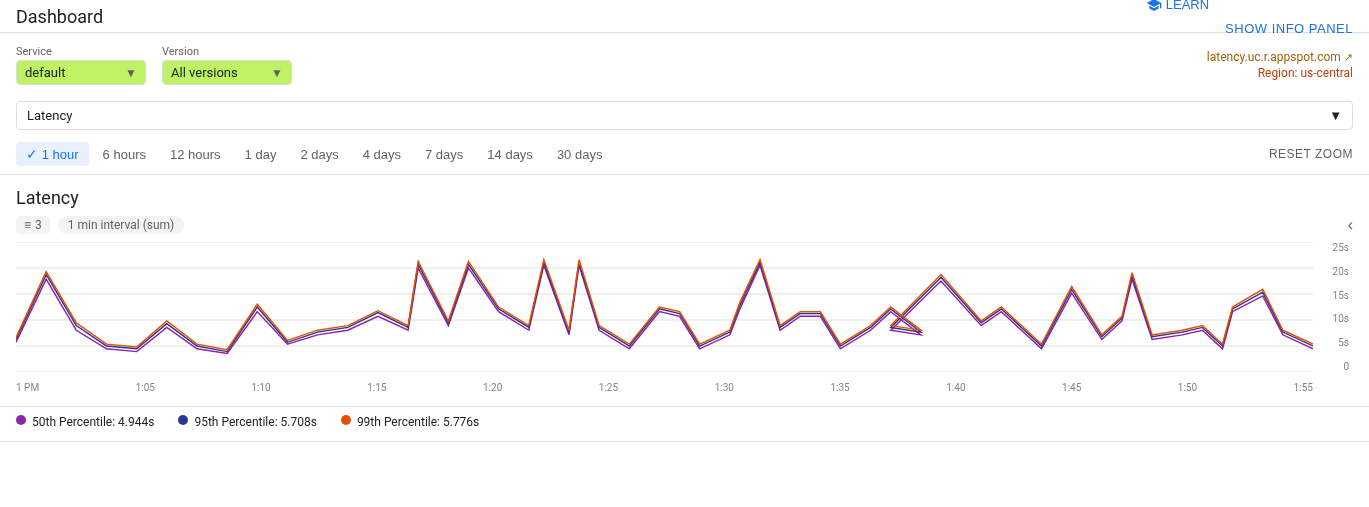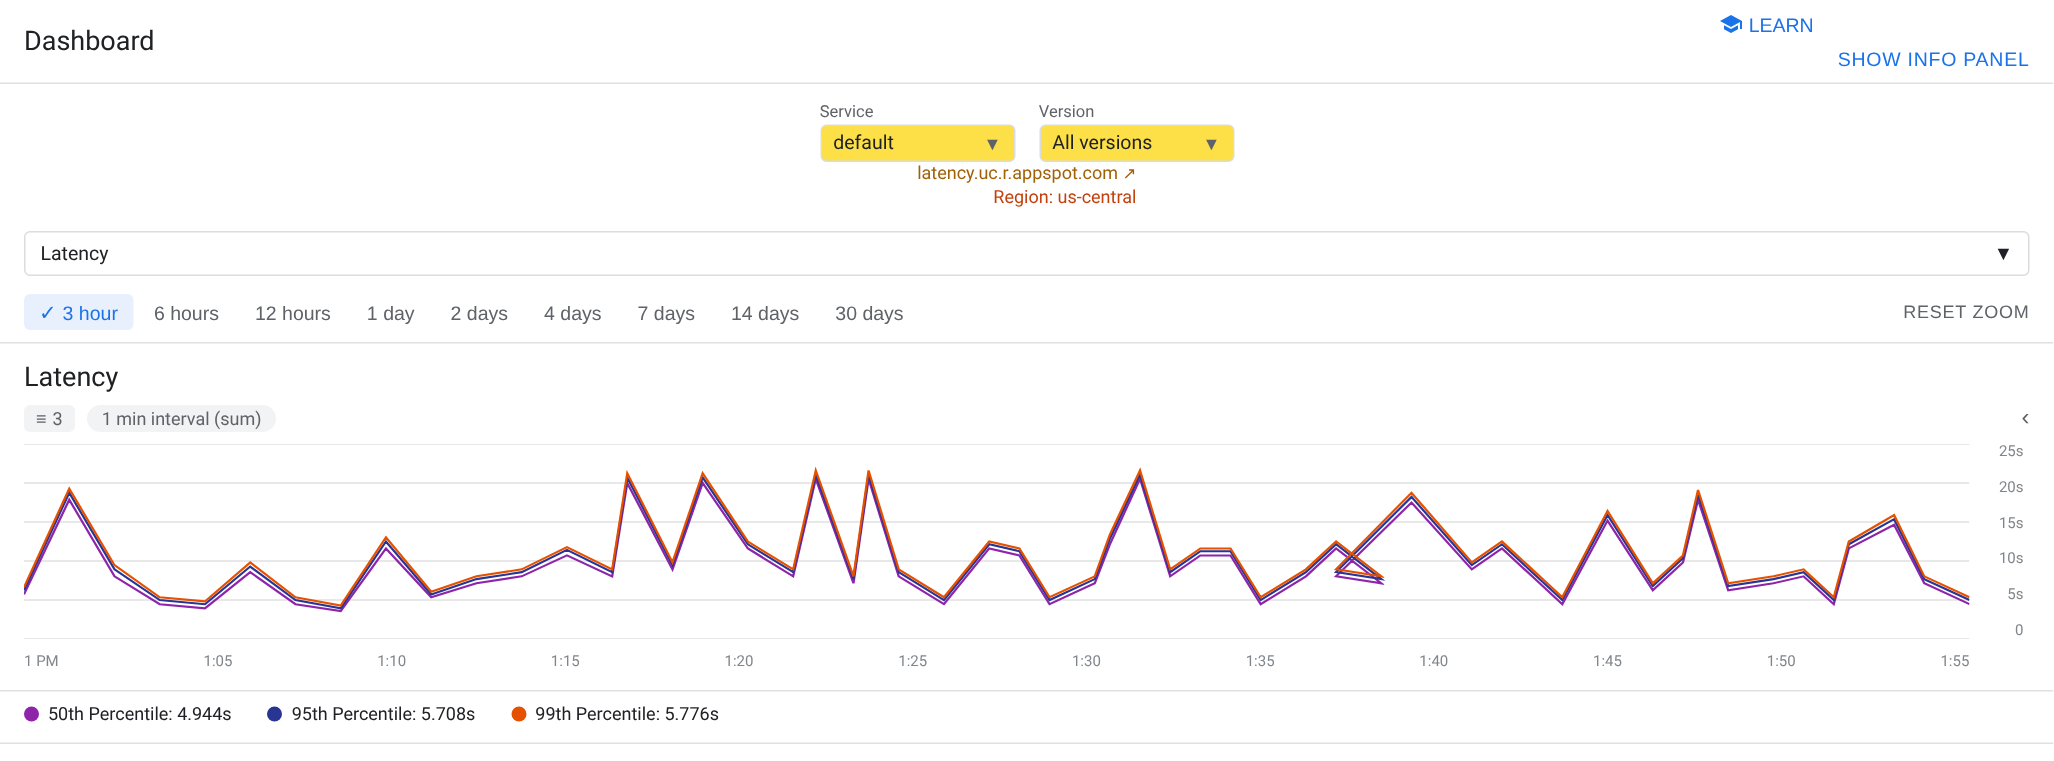--- a/index.html
+++ b/index.html
@@ -4,21 +4,21 @@
   <style>
     * { box-sizing: border-box; margin: 0; padding: 0; }
     body { font-family: 'Google Sans', Roboto, Arial, sans-serif; font-size: 13px; background: #fff; color: #202124; }
 
     .header {
       display: flex;
       align-items: center;
       justify-content: space-between;
       padding: 8px 16px;
       border-bottom: 1px solid #e0e0e0;
-      height: 56px;
+      height: 33px;
     }
     .header-title {
       font-size: 18px;
       font-weight: 400;
       color: #202124;
     }
     .header-actions {
       display: flex;
       align-items: flex-start;
       gap: 16px;
@@ -44,21 +44,20 @@
       border: none;
       letter-spacing: 0.5px;
       margin-top: 24px;
     }
 
     .controls-row {
       display: flex;
       align-items: center;
       justify-content: space-between;
       padding: 12px 16px 8px;
-      flex-direction: column;
     }
     .controls-left {
       display: flex;
       gap: 16px;
     }
     .dropdown-group label {
       display: block;
       font-size: 11px;
       color: #5f6368;
       margin-bottom: 2px;
@@ -67,21 +66,21 @@
       display: flex;
       align-items: center;
       border: 1px solid #dadce0;
       border-radius: 4px;
       padding: 4px 8px;
       cursor: pointer;
       min-width: 130px;
       justify-content: space-between;
       font-size: 13px;
       color: #202124;
-      background: #fde047;
+      background: #bef264;
     }
     .dropdown-select .arrow {
       color: #5f6368;
       font-size: 12px;
       margin-left: 8px;
     }
 
     .controls-right {
       font-size: 12px;
       text-align: right;
@@ -252,21 +251,21 @@
     .legend-row {
       display: flex;
       align-items: center;
       gap: 24px;
       padding: 8px 16px 12px;
       border-top: 1px solid #e0e0e0;
       margin-top: 4px;
     }
     .legend-item {
       display: flex;
-      align-items: center;
+      align-items: flex-start;
       gap: 6px;
       font-size: 12px;
       color: #202124;
     }
     .legend-dot {
       width: 10px;
       height: 10px;
       border-radius: 50%;
     }
 
@@ -321,21 +320,21 @@
   <div class="metric-select">
     <span>Latency</span>
     <span class="arrow">▼</span>
   </div>
 </div>
 
 <div class="time-range-row">
   <div class="time-range-left">
     <button class="time-btn active">
       <span style="font-size:14px;">✓</span>
-      <span>3 hour</span>
+      <span>1 hour</span>
     </button>
     <button class="time-btn">
       <span>6 hours</span>
     </button>
     <button class="time-btn">
       <span>12 hours</span>
     </button>
     <button class="time-btn">
       <span>1 day</span>
     </button>

